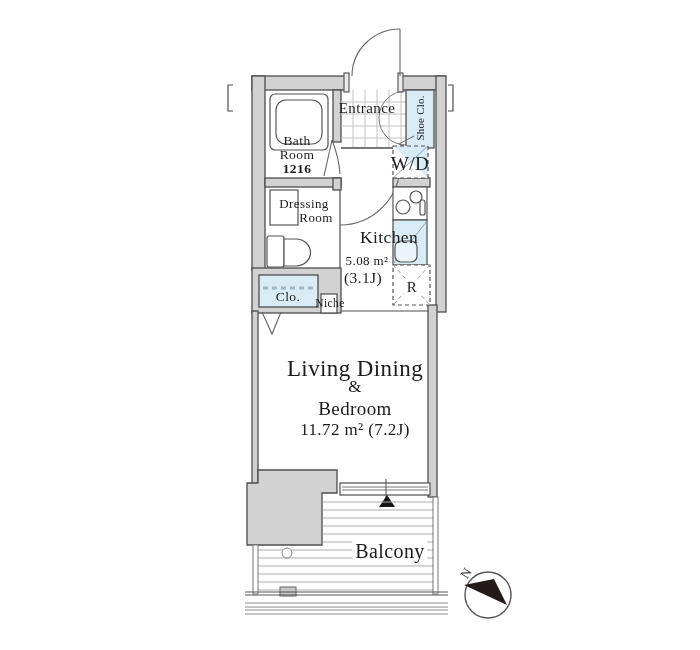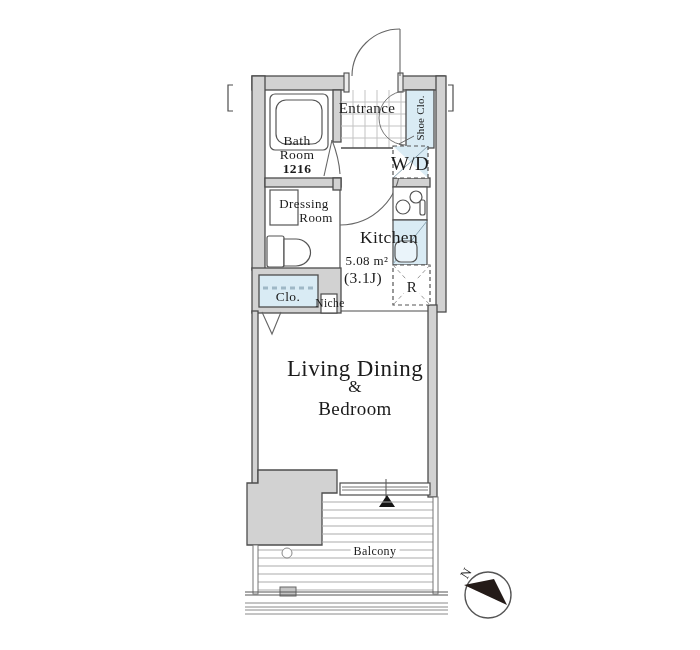--- a/index.html
+++ b/index.html
@@ -174,18 +174,19 @@
 <div class="lbl" style="left:363px;top:278px;font-size:15.5px;">(3.1J)</div>
 
 <div class="lbl halo" style="left:412px;top:287px;font-size:15px;">R</div>
 
 <div class="lbl" style="left:288px;top:297px;font-size:13.5px;">Clo.</div>
 <div class="lbl" style="left:330px;top:304px;font-size:11.5px;">Niche</div>
 
 <div class="lbl" style="left:355px;top:362px;font-size:23px;margin-top:6px;">Living Dining</div>
 <div class="lbl" style="left:355px;top:386px;font-size:17px;">&amp;</div>
 <div class="lbl" style="left:355px;top:408px;font-size:19px;font-family:Liberation Serif, serif;">Bedroom</div>
+<div class="lbl" style="left:355px;top:429px;font-size:17px;">11.72 m² (7.2J)</div>
 
-<div class="lbl halo" style="left:375px;top:551px;font-size:12px;">Balcony</div>
+<div class="lbl halo" style="left:390px;top:551px;font-size:20px;">Balcony</div>
 
 <div class="lbl north" style="left:466px;top:573px;font-size:13px;">N</div>
 
 </div>
 
 </body></html>

